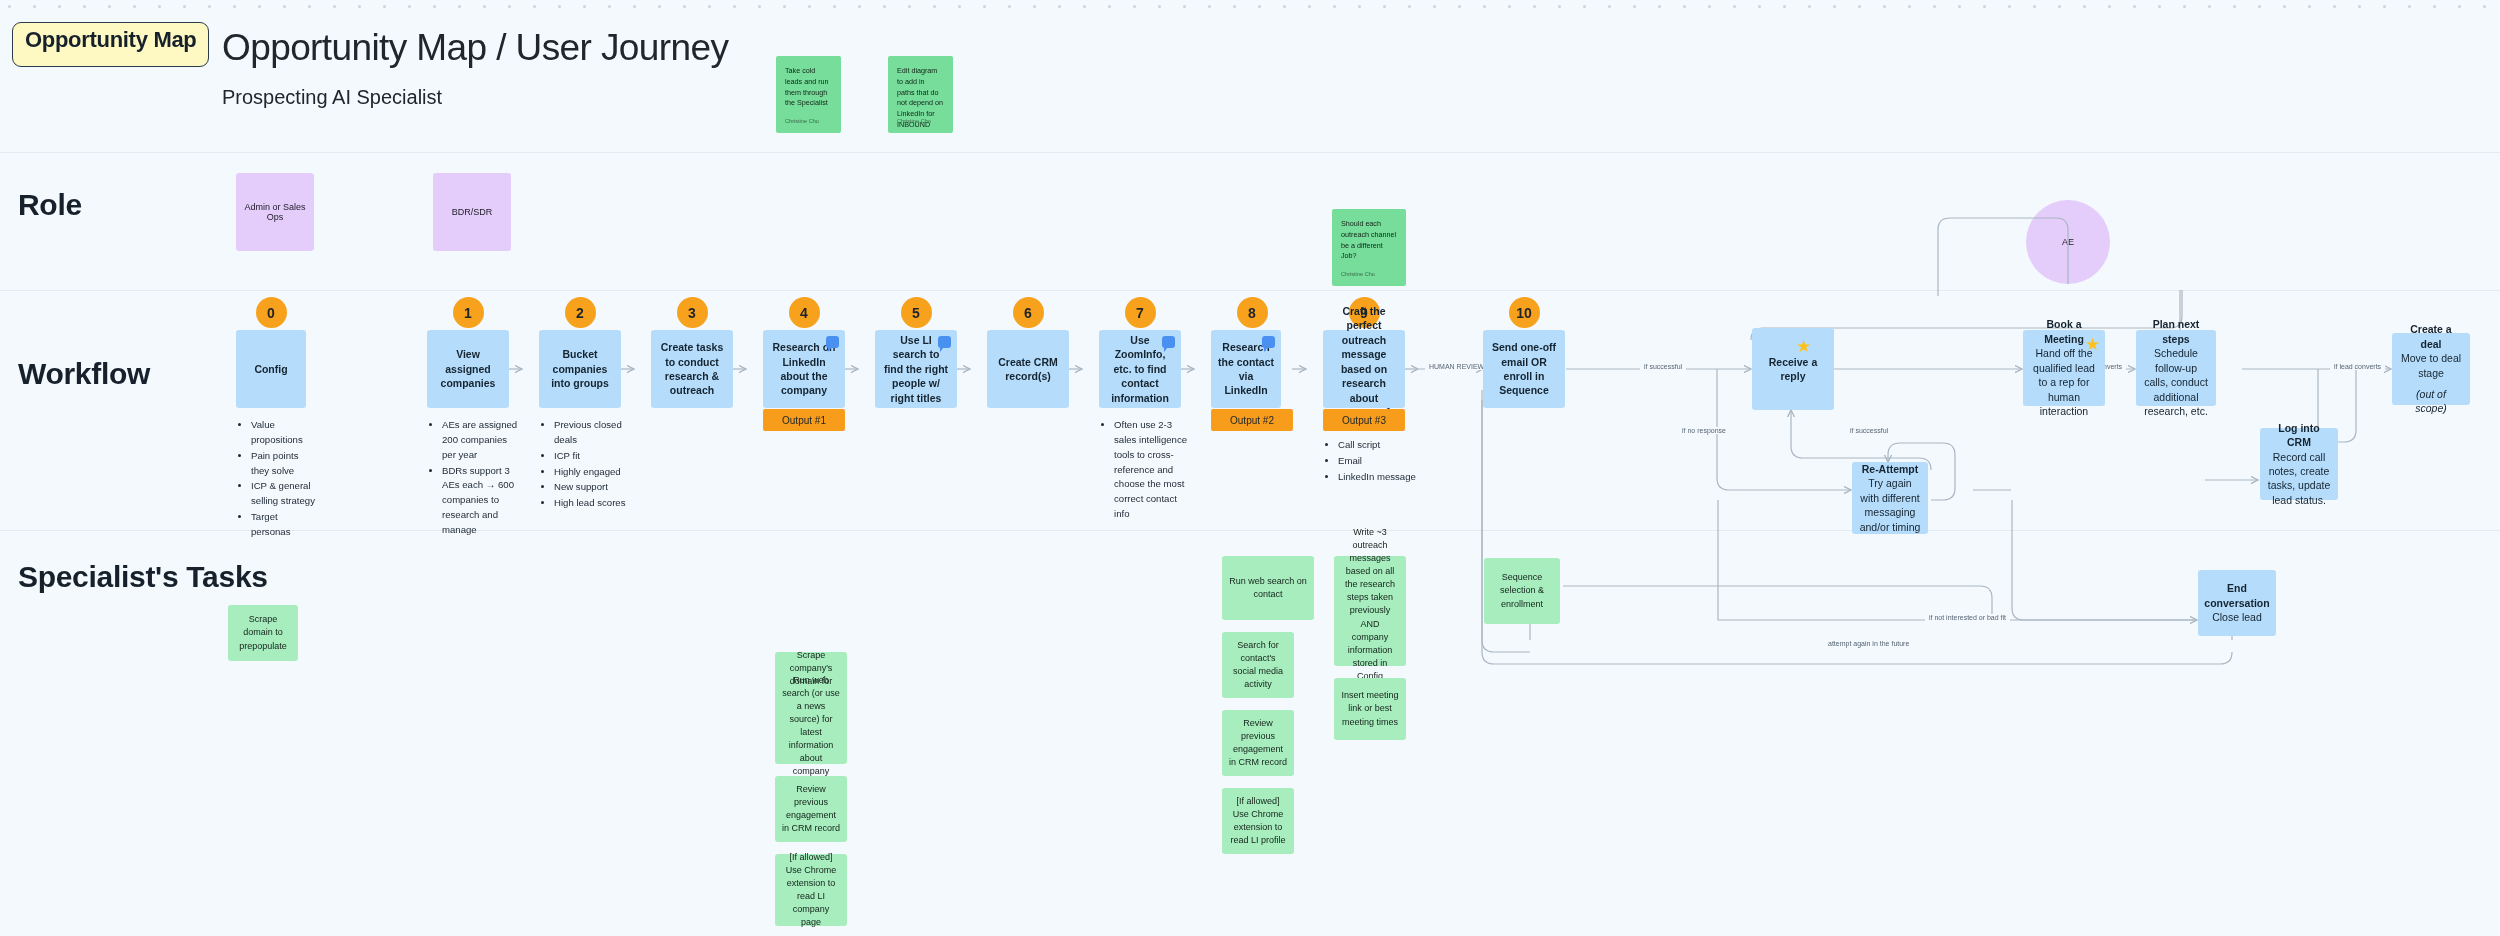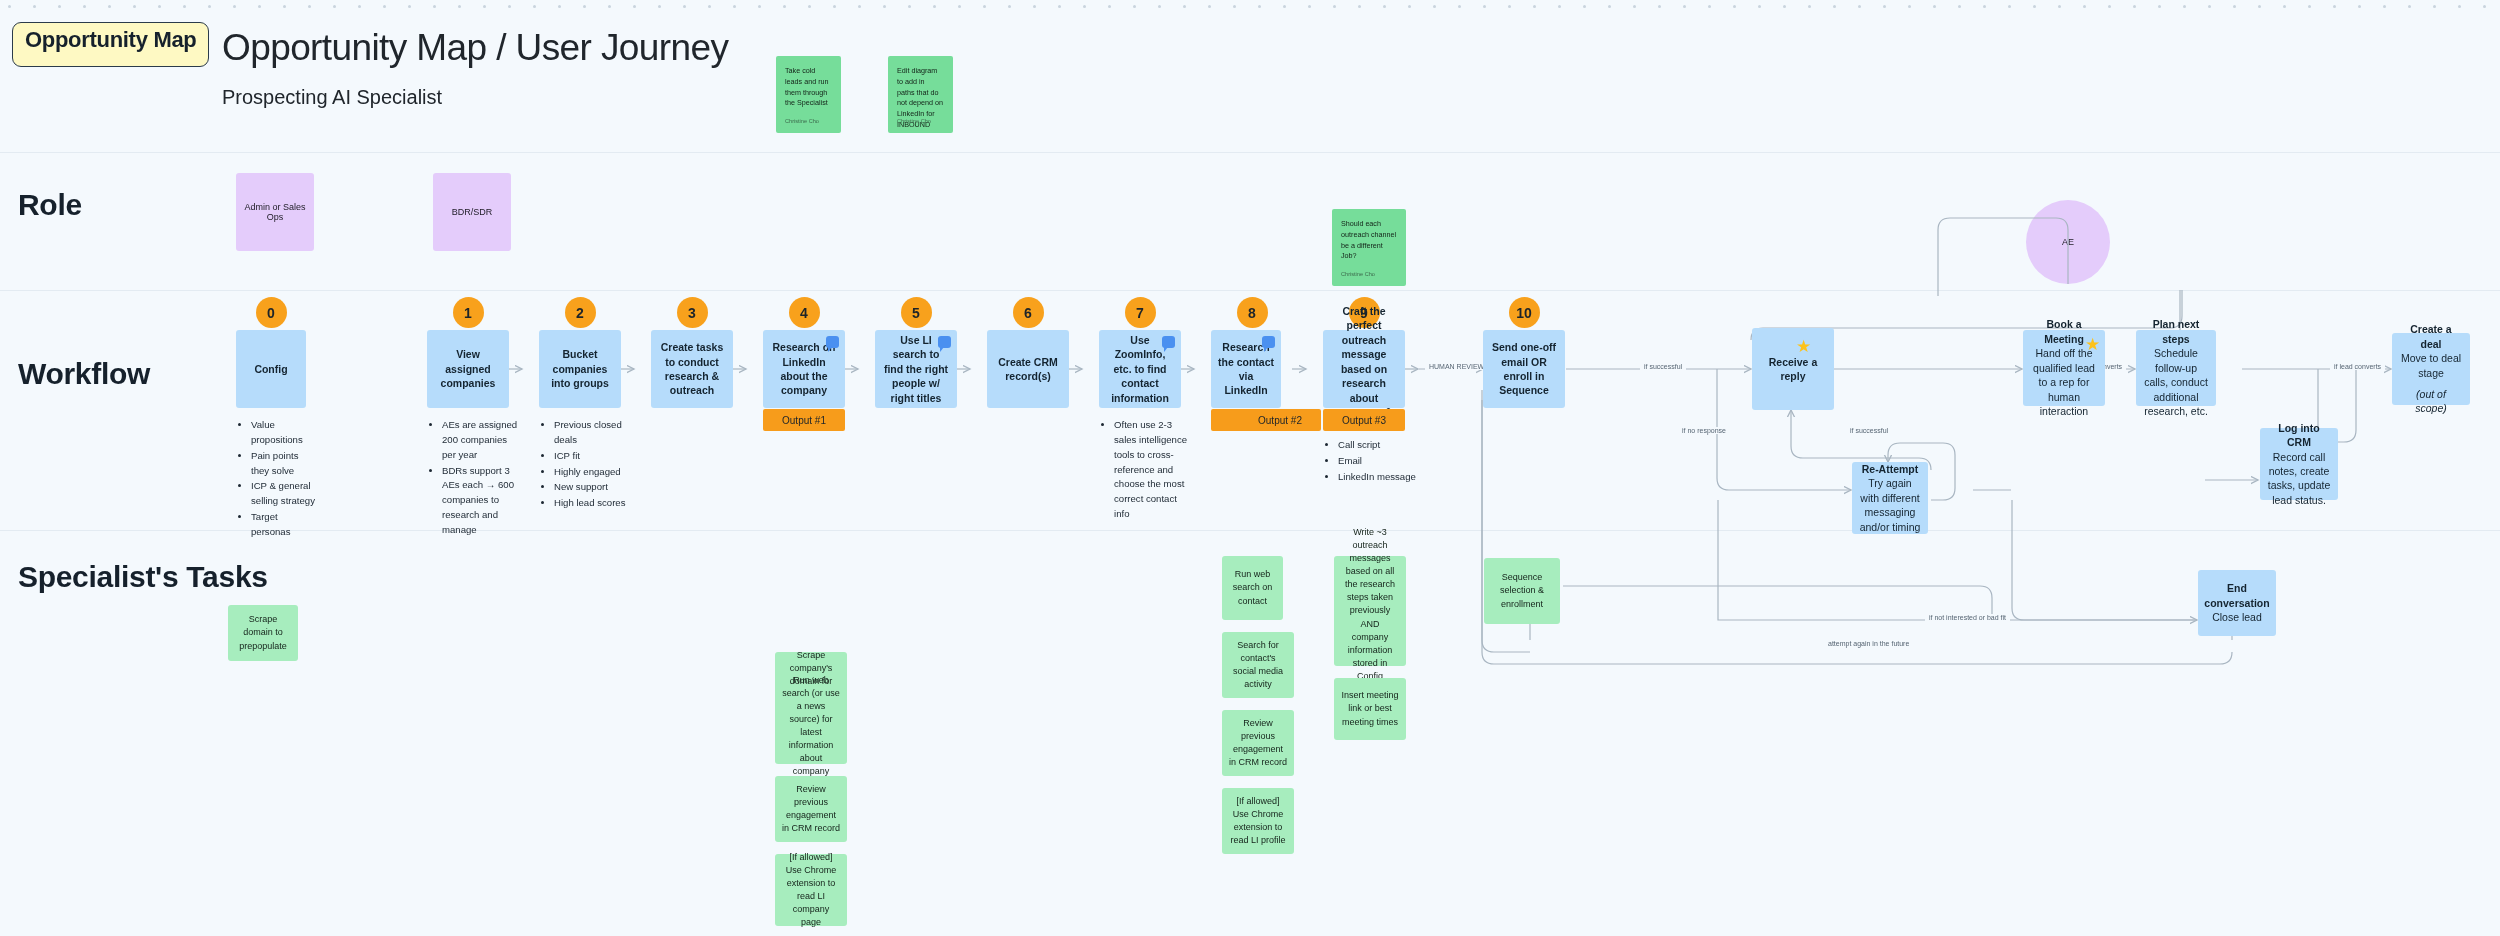--- a/index.html
+++ b/index.html
@@ -316,21 +316,21 @@
         <span class="comment" style="right: 6px; top: 6px;"></span>
       </div>
       <ul class="bullets" style="left: 1103px; top: 418px; width: 80px;">
         <li>Often use 2-3 sales intelligence tools to cross-reference and choose the most correct contact info</li>
       </ul>
       <div class="orange-badge" style="left: 1236.5px; top: 297px;">8</div>
       <div class="node blue" style="left: 1211px; top: 330px; width: 70px; height: 78px; flex-direction: column; position: absolute;">
         <span class="blue-lbl">Research the contact via LinkedIn</span>
         <span class="comment" style="right: 6px; top: 6px;"></span>
       </div>
-      <div class="output" style="left: 1211px; top: 409px; width: 82px; height: 22px; padding-left: 28px;">Output #2</div>
+      <div class="output" style="left: 1211px; top: 409px; width: 82px; height: 22px;">Output #2</div>
       <div class="orange-badge" style="left: 1348.5px; top: 297px;">9</div>
       <div class="node blue" style="left: 1323px; top: 330px; width: 82px; height: 78px; flex-direction: column; position: absolute;">
         <span class="blue-lbl">Craft the perfect outreach message based on research about company &amp; contact</span>
       </div>
       <div class="output" style="left: 1323px; top: 409px; width: 82px; height: 22px;">Output #3</div>
       <ul class="bullets" style="left: 1327px; top: 438px; width: 80px;">
         <li>Call script</li>
         <li>Email</li>
         <li>LinkedIn message</li>
       </ul>
@@ -386,21 +386,21 @@
       </div>
       <div class="node green" style="left: 775px; top: 688px; width: 72px; height: 76px; position: absolute;">
         <span>Run web search (or use a news source) for latest information about company</span>
       </div>
       <div class="node green" style="left: 775px; top: 776px; width: 72px; height: 66px; position: absolute;">
         <span>Review previous engagement in CRM record</span>
       </div>
       <div class="node green" style="left: 775px; top: 854px; width: 72px; height: 72px; position: absolute;">
         <span>[If allowed] Use Chrome extension to read LI company page</span>
       </div>
-      <div class="node green" style="left: 1222px; top: 556px; width: 61px; height: 64px; position: absolute;">
+      <div class="node green" style="left: 1222px; top: 556px; width: 92px; height: 64px; position: absolute;">
         <span>Run web search on contact</span>
       </div>
       <div class="node green" style="left: 1222px; top: 632px; width: 72px; height: 66px; position: absolute;">
         <span>Search for contact's social media activity</span>
       </div>
       <div class="node green" style="left: 1222px; top: 710px; width: 72px; height: 66px; position: absolute;">
         <span>Review previous engagement in CRM record</span>
       </div>
       <div class="node green" style="left: 1222px; top: 788px; width: 72px; height: 66px; position: absolute;">
         <span>[If allowed] Use Chrome extension to read LI profile</span>

